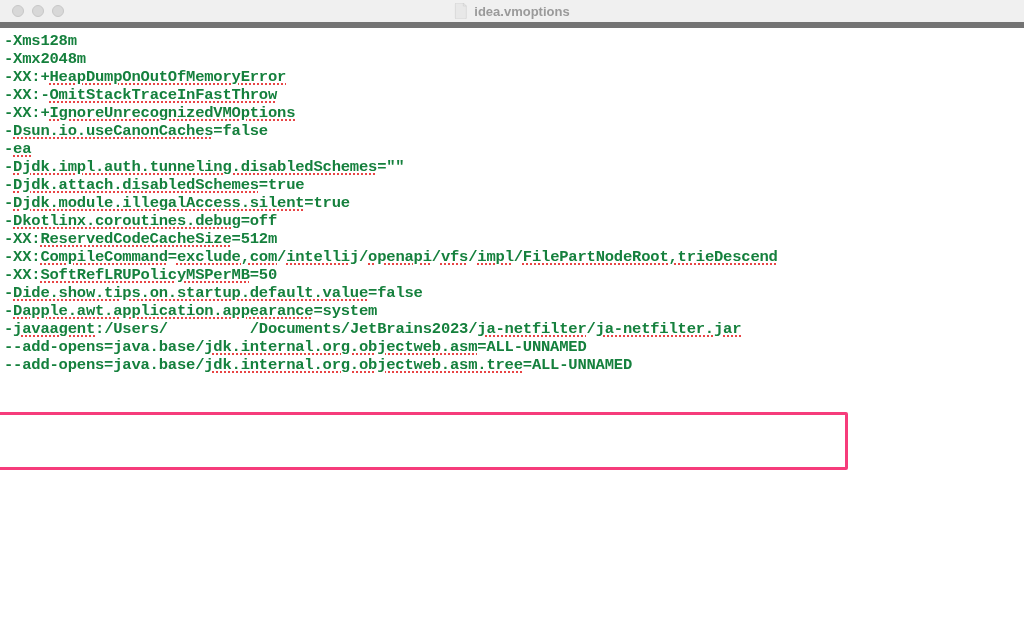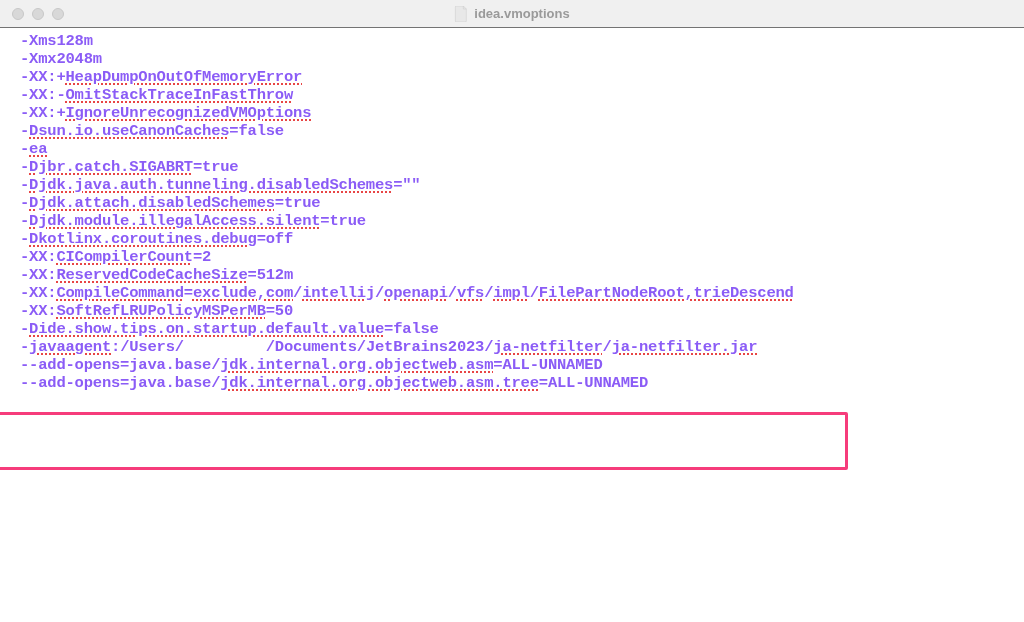--- a/index.html
+++ b/index.html
@@ -10,21 +10,21 @@
     body {
       width: 1024px;
       height: 622px;
       background: #ffffff;
       font-family: "Menlo", "Monaco", "Courier New", monospace;
       overflow: hidden;
     }
     .titlebar {
       height: 28px;
       background: #f0f0f0;
-      border-bottom: 1px solid #737373;
+      border-bottom: 6px solid #737373;
       display: flex;
       align-items: center;
       position: relative;
     }
     .traffic-lights {
       display: flex;
       gap: 8px;
       padding-left: 12px;
     }
     .traffic-light {
@@ -50,24 +50,24 @@
       width: 14px;
       height: 16px;
       display: inline-block;
     }
     .doc-icon svg {
       width: 100%;
       height: 100%;
       fill: #cfcfcf;
     }
     .editor {
-      padding: 4px 20px;
+      padding: 4px 4px;
       font-size: 15.5px;
       line-height: 18px;
-      color: #8b5cf6;
+      color: #15803d;
       font-weight: 600;
       letter-spacing: -0.2px;
       position: relative;
     }
     .line {
       white-space: pre;
       display: block;
     }
     .seg {
       display: inline;
@@ -115,26 +115,25 @@
 
 <div class="editor" id="editor">
   <div class="highlight-box" id="highlight" style="top: 384px; left: -3px; width: 851px; height: 58px;"></div>
 <span class="line"><span class="seg">-Xms128m</span></span>
     <span class="line"><span class="seg">-Xmx2048m</span></span>
     <span class="line"><span class="seg">-XX:+</span><span class="seg spellcheck">HeapDumpOnOutOfMemoryError</span></span>
     <span class="line"><span class="seg">-XX:-</span><span class="seg spellcheck">OmitStackTraceInFastThrow</span></span>
     <span class="line"><span class="seg">-XX:+</span><span class="seg spellcheck">IgnoreUnrecognizedVMOptions</span></span>
     <span class="line"><span class="seg">-</span><span class="seg spellcheck">Dsun.io.useCanonCaches</span><span class="seg">=false</span></span>
     <span class="line"><span class="seg">-</span><span class="seg spellcheck">ea</span></span>
-    <span class="line"><span class="seg">-</span><span class="seg spellcheck">Djbr.catch.SIGABRT</span><span class="seg">=true</span></span>
-    <span class="line"><span class="seg">-</span><span class="seg spellcheck">Djdk.java.auth.tunneling.disabledSchemes</span><span class="seg">=""</span></span>
+    <span class="line"><span class="seg">-</span><span class="seg spellcheck">Djdk.impl.auth.tunneling.disabledSchemes</span><span class="seg">=""</span></span>
     <span class="line"><span class="seg">-</span><span class="seg spellcheck">Djdk.attach.disabledSchemes</span><span class="seg">=true</span></span>
     <span class="line"><span class="seg">-</span><span class="seg spellcheck">Djdk.module.illegalAccess.silent</span><span class="seg">=true</span></span>
     <span class="line"><span class="seg">-</span><span class="seg spellcheck">Dkotlinx.coroutines.debug</span><span class="seg">=off</span></span>
-    <span class="line"><span class="seg">-XX:</span><span class="seg spellcheck">CICompilerCount</span><span class="seg">=2</span></span>
     <span class="line"><span class="seg">-XX:</span><span class="seg spellcheck">ReservedCodeCacheSize</span><span class="seg">=512m</span></span>
     <span class="line"><span class="seg">-XX:</span><span class="seg spellcheck">CompileCommand</span><span class="seg">=</span><span class="seg spellcheck">exclude,com</span><span class="seg">/</span><span class="seg spellcheck">intellij</span><span class="seg">/</span><span class="seg spellcheck">openapi</span><span class="seg">/</span><span class="seg spellcheck">vfs</span><span class="seg">/</span><span class="seg spellcheck">impl</span><span class="seg">/</span><span class="seg spellcheck">FilePartNodeRoot,trieDescend</span></span>
     <span class="line"><span class="seg">-XX:</span><span class="seg spellcheck">SoftRefLRUPolicyMSPerMB</span><span class="seg">=50</span></span>
     <span class="line"><span class="seg">-</span><span class="seg spellcheck">Dide.show.tips.on.startup.default.value</span><span class="seg">=false</span></span>
+    <span class="line"><span class="seg">-</span><span class="seg spellcheck">Dapple.awt.application.appearance</span><span class="seg">=system</span></span>
     <span class="line"><span class="seg">-</span><span class="seg spellcheck">javaagent</span><span class="seg">:/Users/</span><span class="seg redacted">         </span><span class="seg">/Documents/JetBrains2023/</span><span class="seg spellcheck">ja-netfilter</span><span class="seg">/</span><span class="seg spellcheck">ja-netfilter.jar</span></span>
     <span class="line"><span class="seg">--add-opens=java.base/</span><span class="seg spellcheck">jdk.internal.org.objectweb.asm</span><span class="seg">=ALL-UNNAMED</span></span>
     <span class="line"><span class="seg">--add-opens=java.base/</span><span class="seg spellcheck">jdk.internal.org.objectweb.asm.tree</span><span class="seg">=ALL-UNNAMED</span></span>
   </div>
 
 </body></html>

